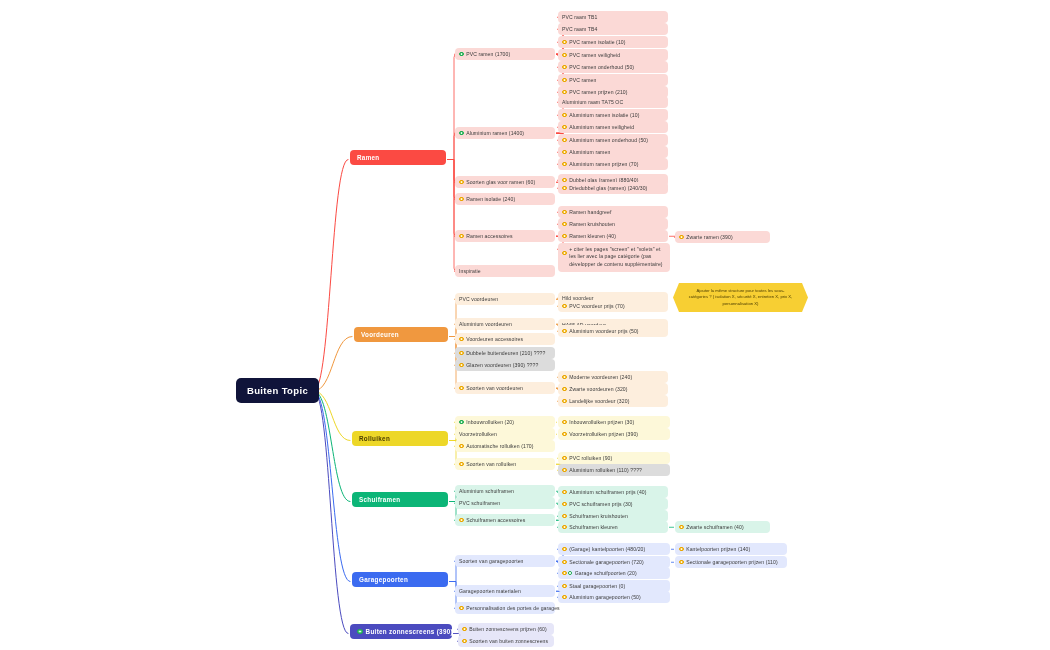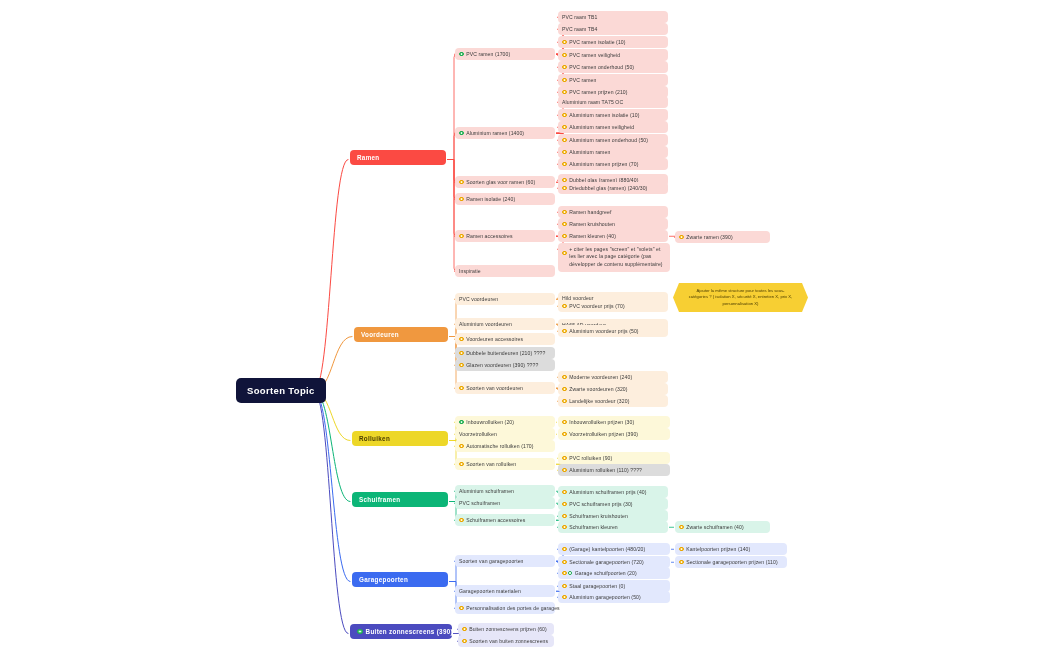--- a/index.html
+++ b/index.html
@@ -163,21 +163,21 @@
       <path d="M671,562.25 L674,562.25" fill="none" stroke="#3b6bf0" stroke-width="0.8"></path>
       <path d="M556,561.25 L563,561.25 L563,561.25 L563,570.05 Q563,573.25 566.2,573.25 L557,573.25" fill="none" stroke="#3b6bf0" stroke-width="0.8"></path>
       <path d="M449,581.5 L456,581.5 L456,581.5 L456,588.05 Q456,591.25 459.2,591.25 L454,591.25" fill="none" stroke="#3b6bf0" stroke-width="0.8"></path>
       <path d="M556,591.25 L563,591.25 L563,591.25 L563,589.45 Q563,586.25 566.2,586.25 L557,586.25" fill="none" stroke="#3b6bf0" stroke-width="0.8"></path>
       <path d="M556,591.25 L563,591.25 L563,591.25 L563,594.05 Q563,597.25 566.2,597.25 L557,597.25" fill="none" stroke="#3b6bf0" stroke-width="0.8"></path>
       <path d="M449,581.5 L456,581.5 L456,581.5 L456,605.05 Q456,608.25 459.2,608.25 L454,608.25" fill="none" stroke="#3b6bf0" stroke-width="0.8"></path>
       <path d="M314,391 C331,391 331,633.5 348,633.5" fill="none" stroke="#4b4bbf" stroke-width="1" stroke-linecap="round"></path>
       <path d="M453,633.5 L460,633.5 L460,633.5 L460,632.45 Q460,629.25 463.2,629.25 L457,629.25" fill="none" stroke="#4b4bbf" stroke-width="0.8"></path>
       <path d="M453,633.5 L460,633.5 L460,633.5 L460,638.05 Q460,641.25 463.2,641.25 L457,641.25" fill="none" stroke="#4b4bbf" stroke-width="0.8"></path>
     </svg>
-  <div id="central" style="left: 236px; top: 378px;">Soorten Topic</div>
+  <div id="central" style="left: 236px; top: 378px;">Buiten Topic</div>
   <div id="callout" style="left: 673px; top: 283px; width: 135px;">Ajouter la même structure pour toutes les sous-catégories ? ( isolation X, sécurité X, entretien X, prix X, personnalisation X)</div>
 <div class="branch" style="left: 350px; top: 150px; width: 96px; background: rgb(251, 74, 67); color: rgb(255, 255, 255);">
       <span>Ramen</span>
     </div>
     <div class="node" style="left: 455px; top: 48px; width: 100px; background: rgb(251, 217, 214);">
       <span class="ico g"></span>
       <span class="lbl">PVC ramen (1700)</span>
     </div>
     <div class="node" style="left: 558px; top: 11px; width: 110px; background: rgb(251, 217, 214);">
       <span class="lbl">PVC raam TB1</span>

